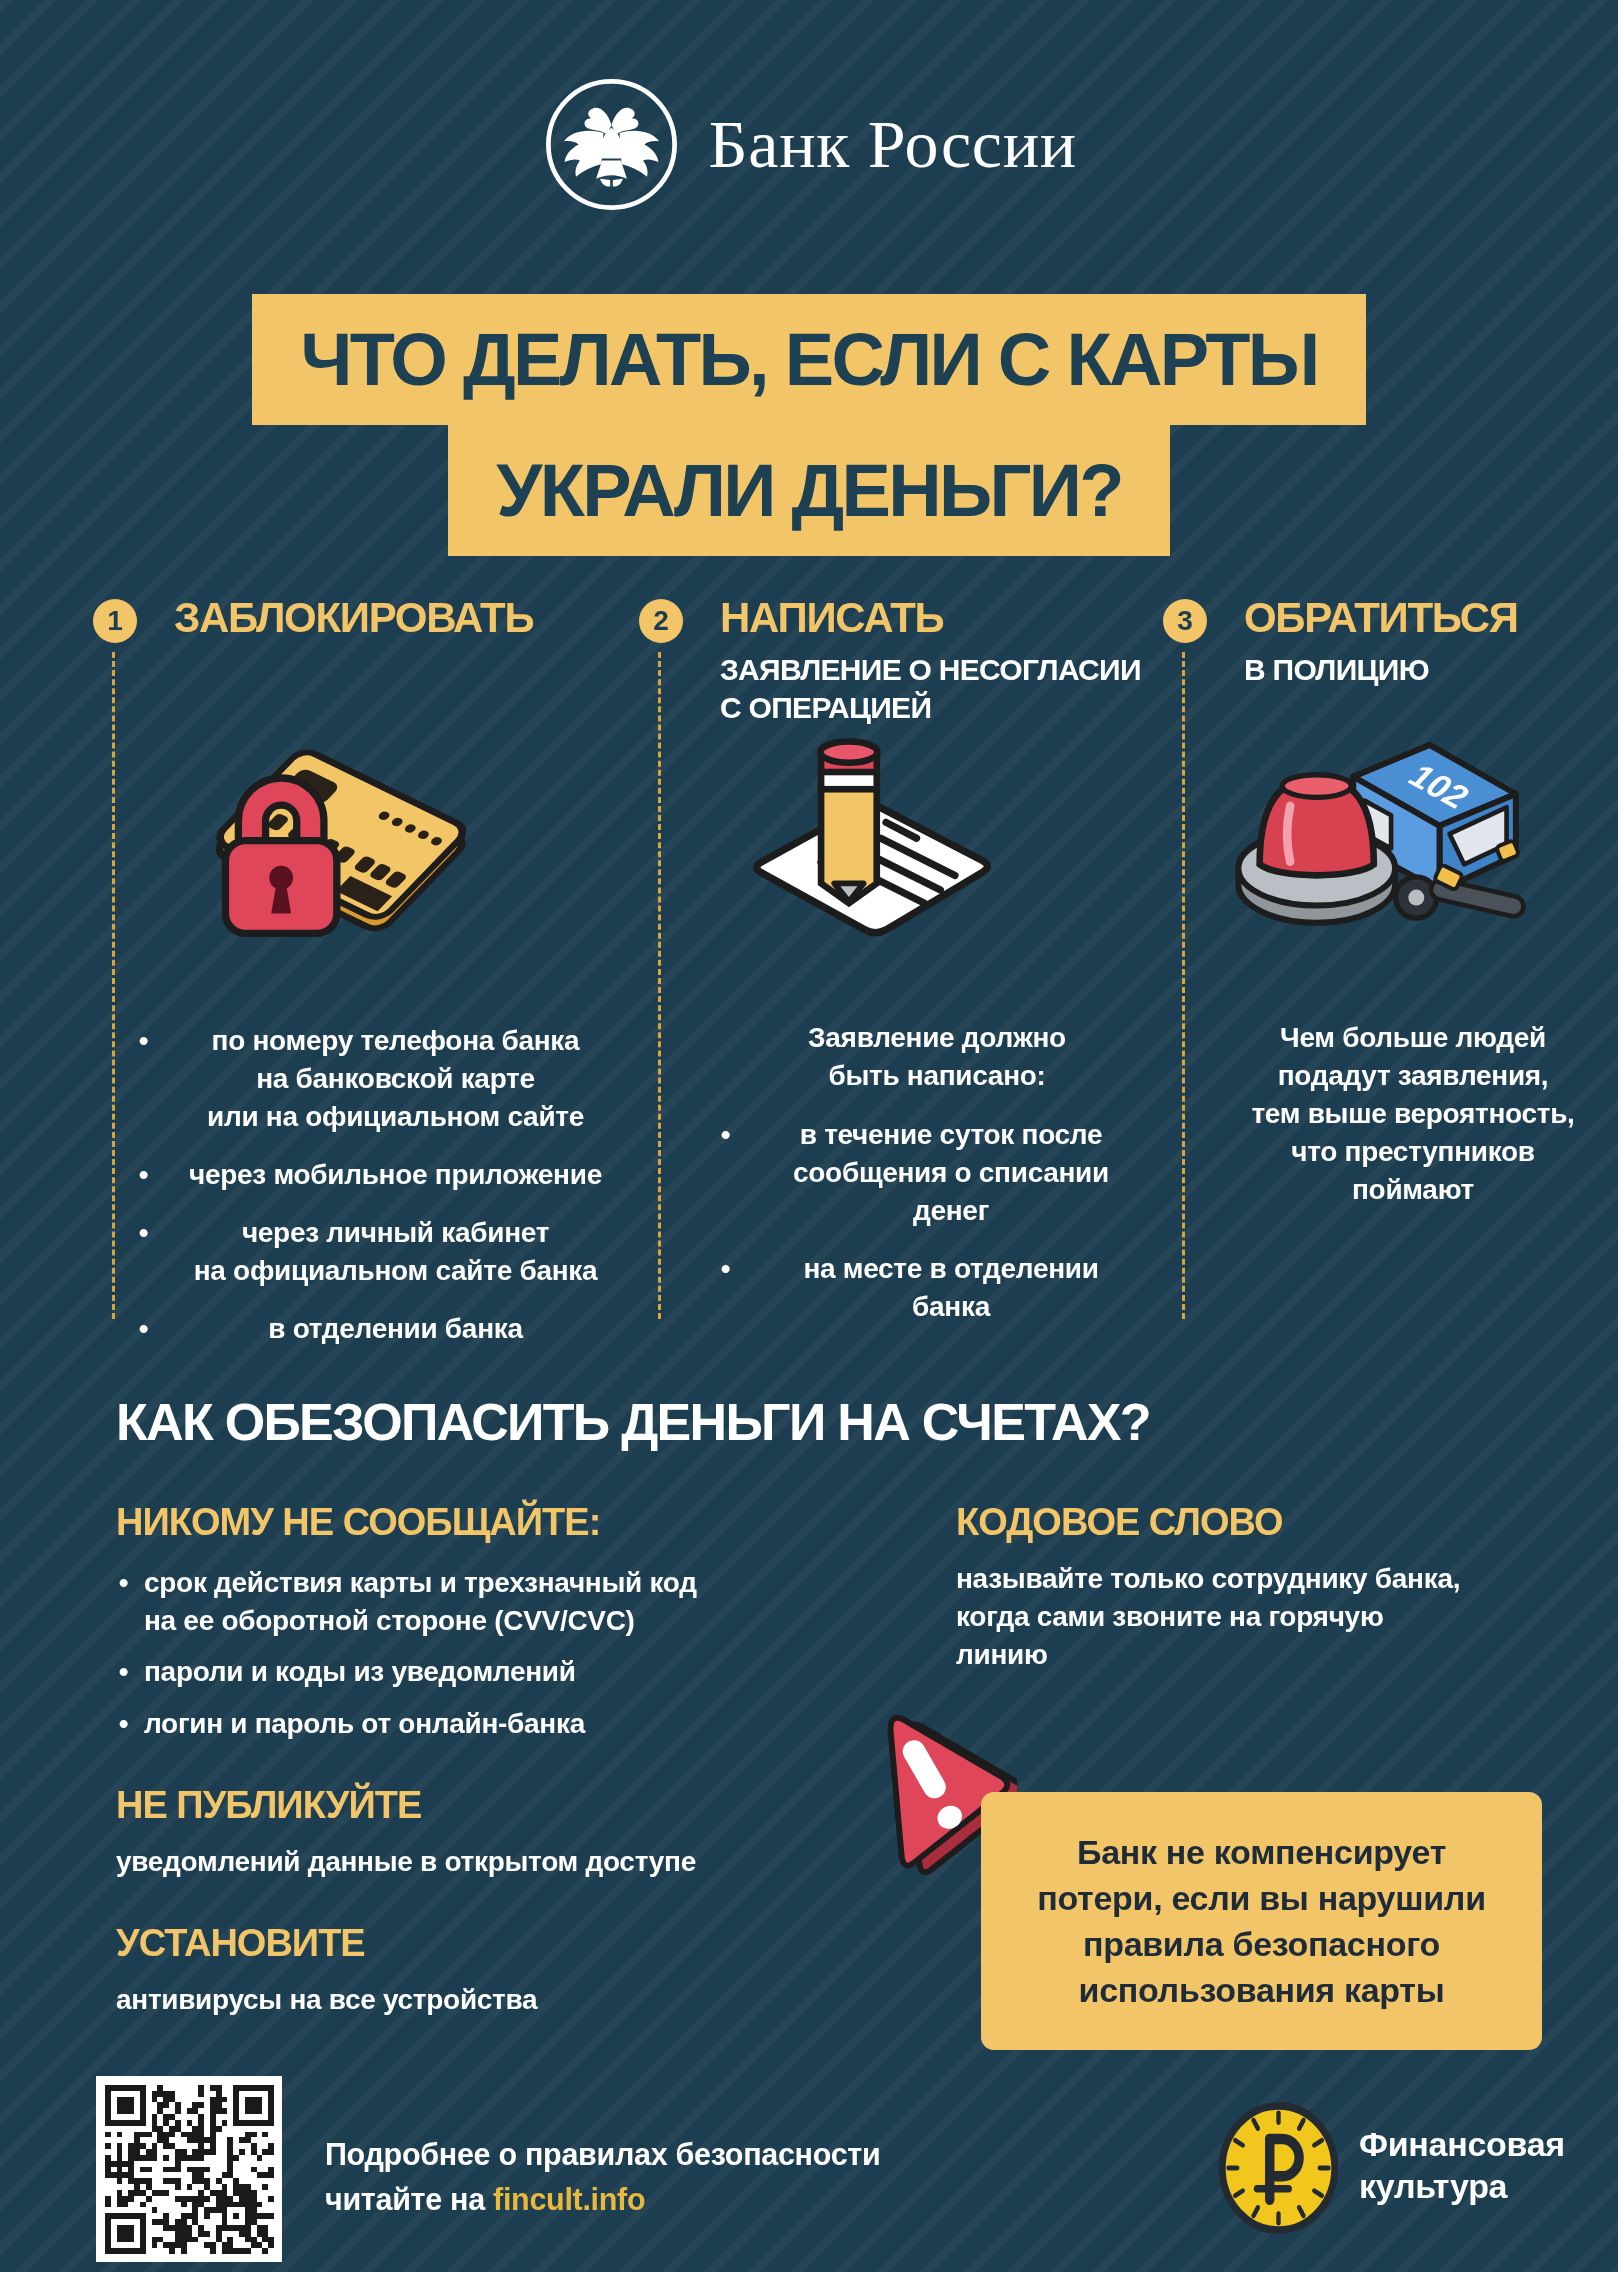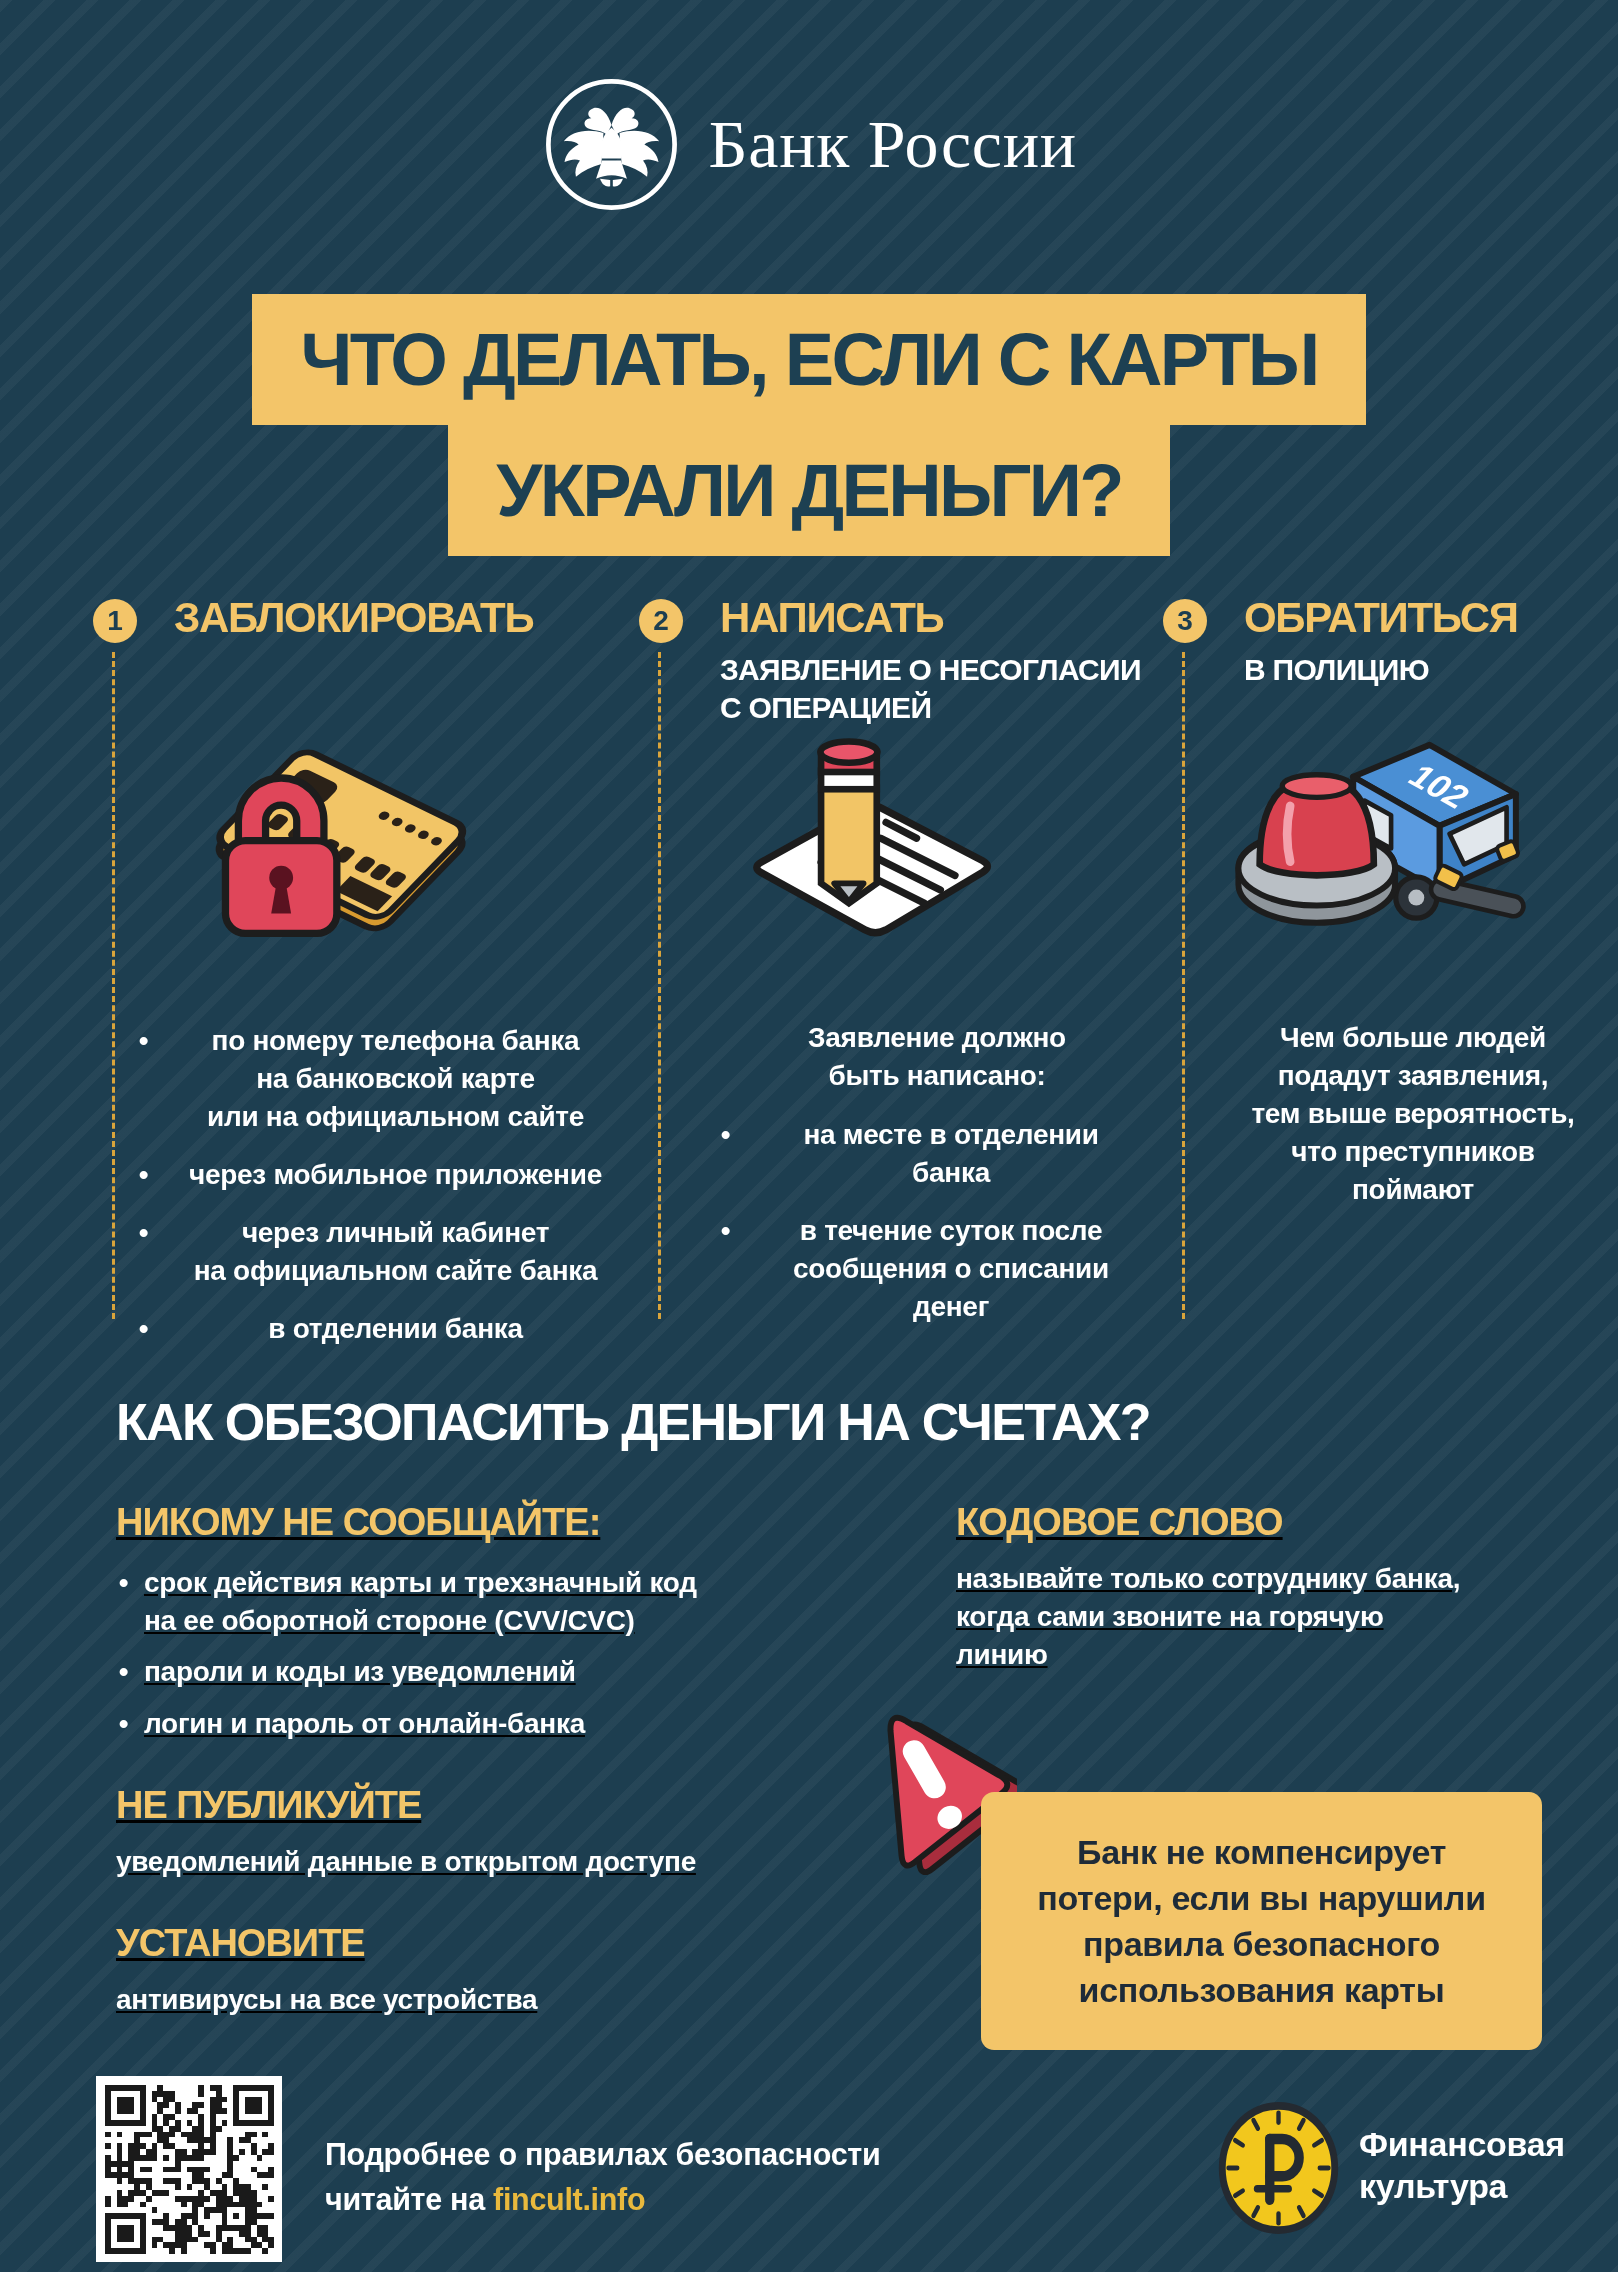--- a/index.html
+++ b/index.html
@@ -45,21 +45,21 @@
   .step-sub{color:#fff;font-weight:bold;font-size:30px;line-height:38px;margin-top:9.3px;white-space:pre-line;letter-spacing:-0.7px;}
   .icon{position:absolute;}
   .body-text{color:#fff;font-weight:bold;font-size:28px;line-height:38px;white-space:pre-line;letter-spacing:-0.3px;}
   .step-body{position:absolute;text-align:center;}
   .blist{list-style:none;margin:0;padding:0;}
   .blist li{position:relative;padding-left:28px;margin-bottom:20px;color:#fff;font-weight:bold;font-size:28px;line-height:38px;white-space:pre-line;letter-spacing:-0.3px;}
   .blist li::before{content:"•";position:absolute;left:2.7px;top:0;color:#fff;}
   .intro{margin-bottom:21px;}
   
   .sec-heading{position:absolute;left:116px;top:1392px;color:#fff;font-weight:bold;font-size:52px;letter-spacing:-1.7px;white-space:nowrap;}
-  .sec-col{position:absolute;text-decoration:underline;}
+  .sec-col{position:absolute;}
   .sec-h{color:var(--accent);font-weight:bold;font-size:38px;letter-spacing:-1px;white-space:nowrap;}
   .sec-col .blist{margin-top:20px;}
   .sec-col .blist li{margin-bottom:13.3px;font-weight:bold;}
   .sec-p{margin-top:16px;}
   .gap{margin-top:41px;}
   
   .warn-box{
     position:absolute;left:981px;top:1792px;width:561px;box-sizing:border-box;
     background:var(--accent);border-radius:13px;padding:37px 24px;
     text-align:center;color:var(--dark-text);font-weight:bold;font-size:34px;line-height:46px;white-space:pre-line;letter-spacing:-0.3px;
@@ -168,25 +168,25 @@
     <rect x="152" y="90" width="84" height="28" fill="#fff" stroke="#1c1c1c" stroke-width="10"></rect>
     <rect x="152" y="64" width="84" height="28" fill="#e0465a" stroke="#1c1c1c" stroke-width="10"></rect>
     <ellipse cx="194" cy="62" rx="43" ry="16" fill="#e9556a" stroke="#1c1c1c" stroke-width="10"></ellipse>
     <path d="M172,260 h44 l-22,28 z" fill="#b9bfc5" stroke="#1c1c1c" stroke-width="9" stroke-linejoin="round"></path>
   </svg>
 </div>
 <div class="step-body" style="left:718px;top:1019px;width:438px;">
   <div class="body-text intro">Заявление должно
 быть написано:</div>
   <ul class="blist">
-    <li>на месте в отделении
-банка</li>
     <li>в течение суток после
 сообщения о списании
 денег</li>
+    <li>на месте в отделении
+банка</li>
   </ul>
 </div>
 
 <div class="step" style="left:1163px;top:599px;width:455px;">
   <div class="dash"></div>
   <div class="num">3</div>
   <div class="step-head">
     <div class="step-title">ОБРАТИТЬСЯ</div>
     <div class="step-sub">В ПОЛИЦИЮ</div>
   </div>

